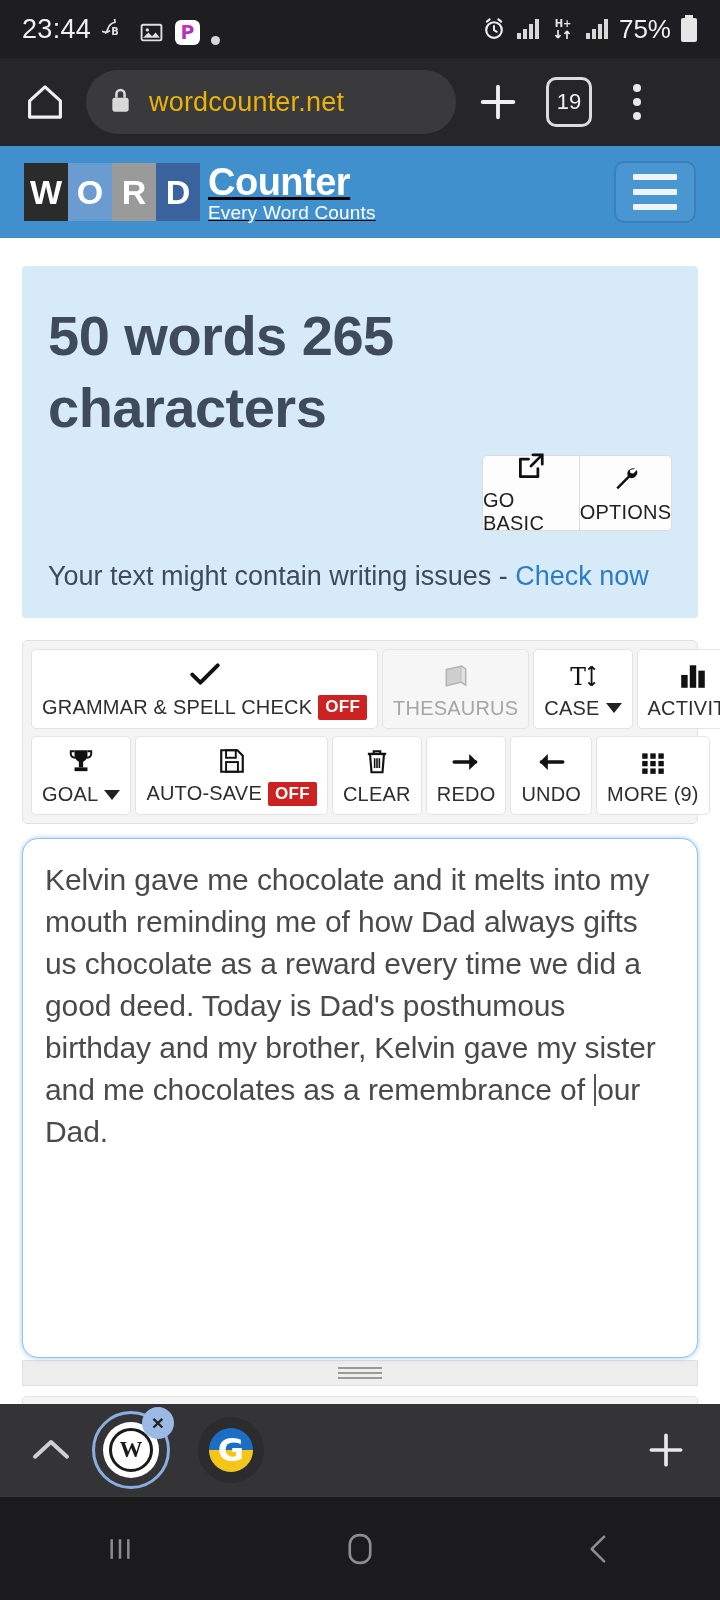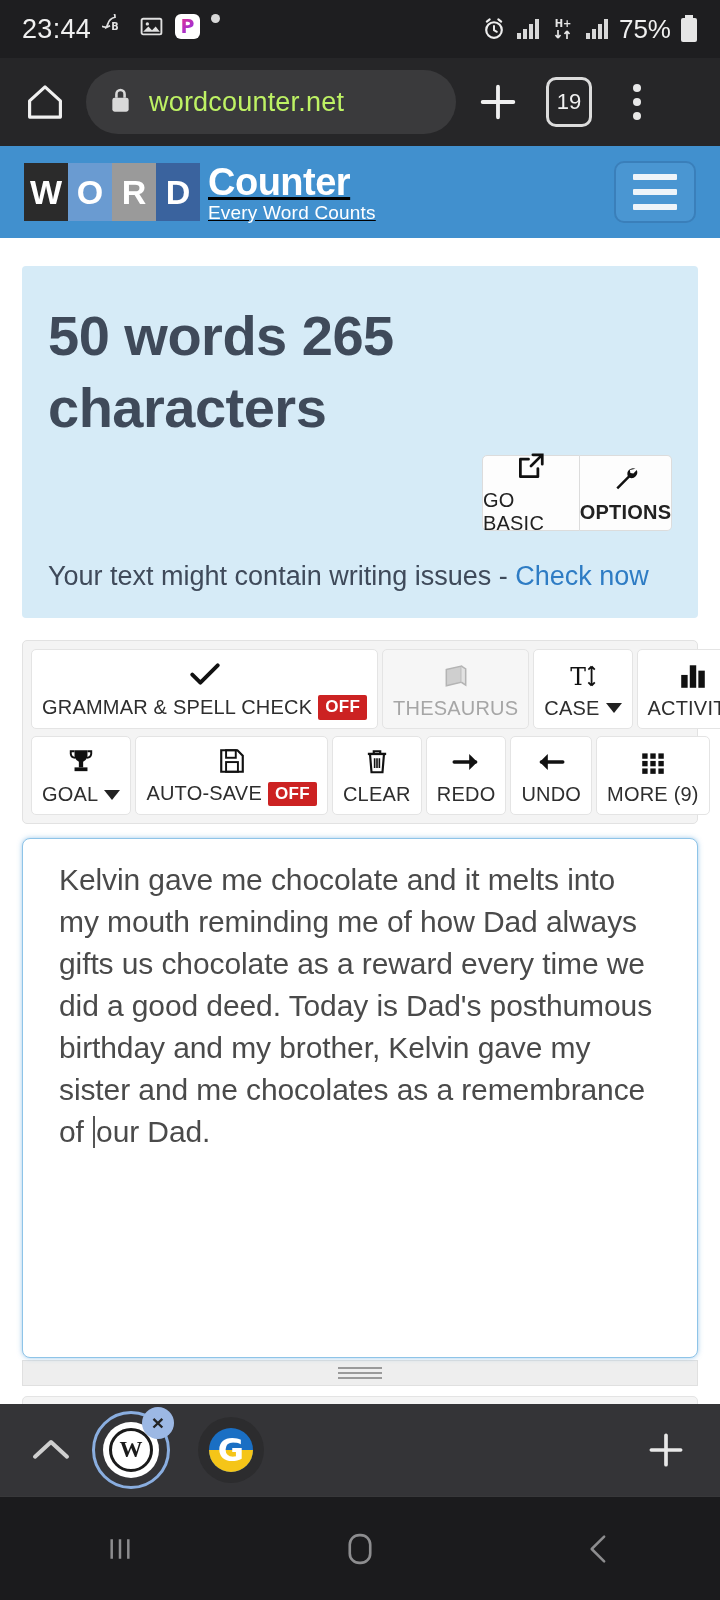--- a/index.html
+++ b/index.html
@@ -10,21 +10,21 @@
     overflow: hidden;
   }
   #screen { position: relative; width: 720px; height: 1600px; background: #ffffff; }
 
   
   .statusbar {
     height: 58px; background: #1e1e20; color: #e8e8e8;
     display: flex; align-items: center; justify-content: space-between;
     padding: 0 22px;
   }
-  .sb-left { display: flex; align-items: flex-start; gap: 11px; }
+  .sb-left { display: flex; align-items: flex-end; gap: 11px; }
   .sb-clock { font-size: 27px; letter-spacing: .3px; font-weight: 400; color: #f0f0f0; }
   .sb-right { display: flex; align-items: center; gap: 9px; }
   .sb-batt-text { font-size: 26px; color: #f0f0f0; }
 
   .ico-bip { width: 26px; height: 26px; position: relative; }
   .ico-bip svg, .ico-img svg, .ico-alarm svg, .ico-sig svg, .ico-hplus svg, .ico-batt svg { display:block; }
   .ico-p {
     width: 25px; height: 25px; border-radius: 6px;
     background: #ffffff; display: flex; align-items: center; justify-content: center;
     font-size: 19px; font-weight: bold; line-height: 1;
@@ -39,21 +39,21 @@
   
   .browserbar {
     height: 88px; background: #262628;
     display: flex; align-items: center; padding: 0 18px; gap: 14px;
   }
   .home-btn { width: 54px; height: 54px; display: flex; align-items: center; justify-content: center; flex: 0 0 auto; }
   .urlbar {
     flex: 1 1 auto; height: 64px; background: #3a3a3c; border-radius: 32px;
     display: flex; align-items: center; padding: 0 22px; gap: 16px; max-width: 370px;
   }
-  .urlbar .url-text { color: #bef264; font-size: 27px; letter-spacing: .2px; white-space: nowrap; overflow: hidden; }
+  .urlbar .url-text { color: #eab308; font-size: 27px; letter-spacing: .2px; white-space: nowrap; overflow: hidden; }
   .plus-btn { width: 56px; height: 56px; display: flex; align-items: center; justify-content: center; }
   .tabs-btn {
     width: 46px; height: 50px; border: 3px solid #dcdcdc; border-radius: 10px;
     display: flex; align-items: center; justify-content: center;
     color: #f0f0f0; font-size: 22px; font-weight: 500; margin-left: 6px;
   }
   .menu-btn { width: 50px; height: 56px; display: flex; flex-direction: column; align-items: center; justify-content: center; gap: 6px; margin-left: 6px; }
   .menu-btn i { width: 8px; height: 8px; border-radius: 50%; background: #e8e8e8; display: block; }
 
   
@@ -89,21 +89,21 @@
   .count-title {
     font-size: 56px; font-weight: bold; color: #3f4a5a; line-height: 1.28;
     letter-spacing: -.5px; max-width: 460px;
   }
   .panel-actions { display: flex; justify-content: flex-end; margin-top: 12px; }
   .act-btn {
     width: 92px; height: 76px; background: #fdfdfd; border: 1px solid #dcdcdc;
     display: flex; flex-direction: column; align-items: center; justify-content: center; gap: 4px;
   }
   .act-btn:first-child { border-radius: 5px 0 0 5px; width: 98px; }
-  .act-btn:last-child { border-radius: 0 5px 5px 0; border-left: none; font-weight: bold; }
+  .act-btn:last-child { border-radius: 0 5px 5px 0; border-left: none; }
   .act-btn .lbl { font-size: 20px; color: #222; letter-spacing: .2px; }
   .writing-note { margin-top: 30px; font-size: 27px; color: #3f4a5a; }
   .writing-note a { color: #2e7cc4; text-decoration: none; }
 
   
   .tool-wrap { margin-top: 22px; background: #f4f4f4; border: 1px solid #e2e2e2; border-radius: 5px; padding: 8px; }
   .tool-row { display: flex; }
   .tool-row + .tool-row { margin-top: 7px; }
   .tbtn {
     background: #fff; border: 1px solid #e4e4e4; border-radius: 5px;
@@ -126,23 +126,23 @@
   .w-act { flex: 0 0 98px; }
   .w-goal { flex: 0 0 92px; }
   .w-autosave { flex: 0 0 148px; }
   .w-clear { flex: 0 0 90px; }
   .w-undo { flex: 0 0 78px; }
   .w-redo { flex: 0 0 78px; }
   .w-more { flex: 0 0 110px; margin-right: 0; }
 
   
   .editor {
-    margin-top: 14px; background: #fff; border: 1px solid #8ec4e8; border-radius: 8px;
+    margin-top: 14px; background: #fff; border: 1px solid #8ec4e8; border-radius: 16px;
     box-shadow: 0 0 5px rgba(120,180,225,.7);
-    height: 520px; padding: 20px 36px; position: relative; overflow: hidden;
+    height: 520px; padding: 20px 22px; position: relative; overflow: hidden;
   }
   .editor-text {
     font-size: 30px; line-height: 1.40; color: #4a4a4a; white-space: pre-wrap;
     letter-spacing: -.1px;
   }
   .caret-bar {
     display: inline-block; width: 2px; height: 32px; background: #555;
     vertical-align: -6px; margin: 0 1px;
   }
   .resize-strip {

